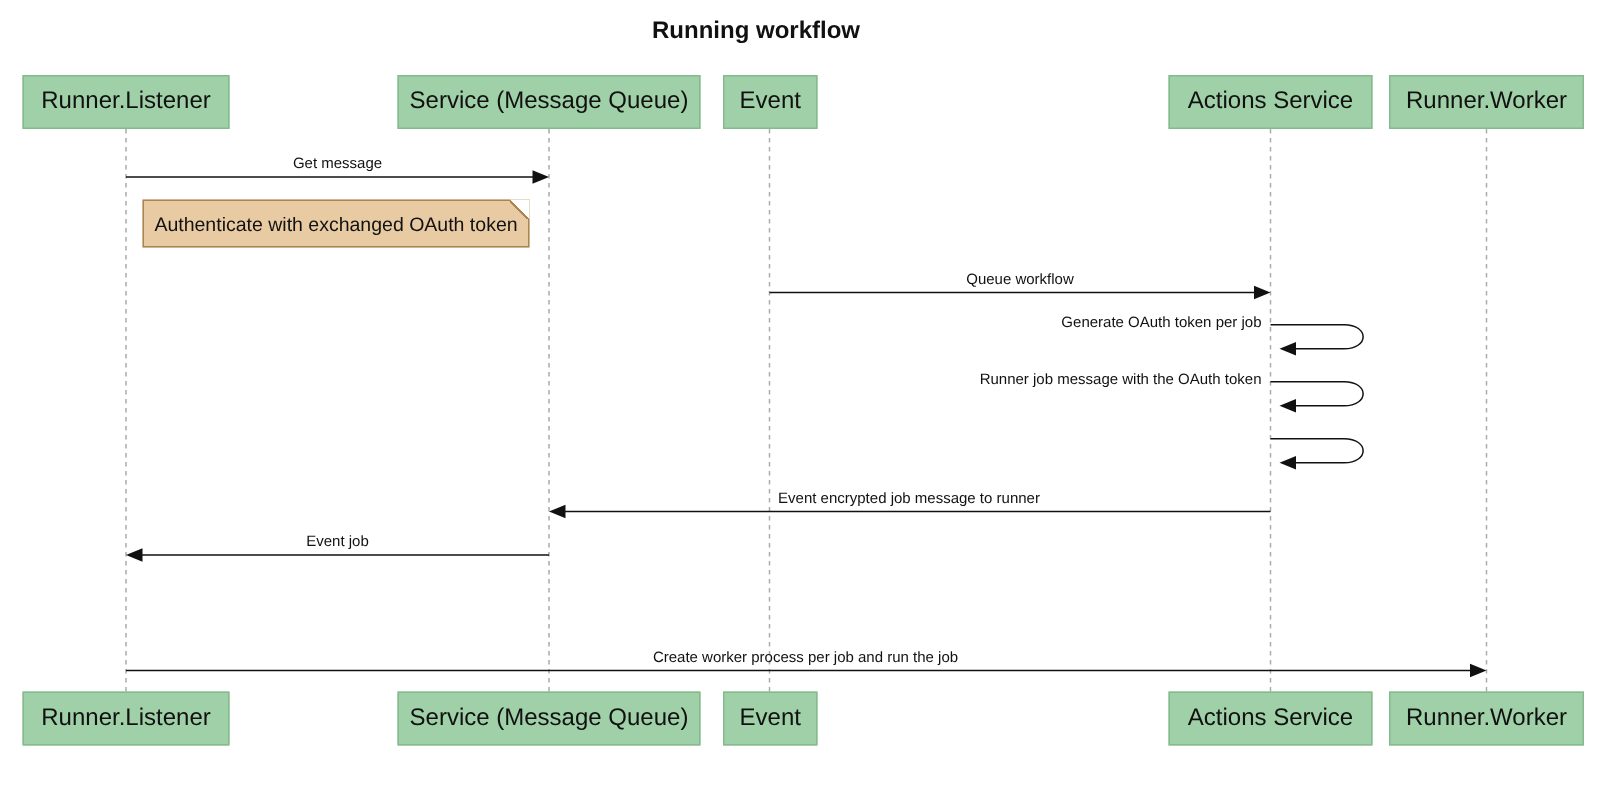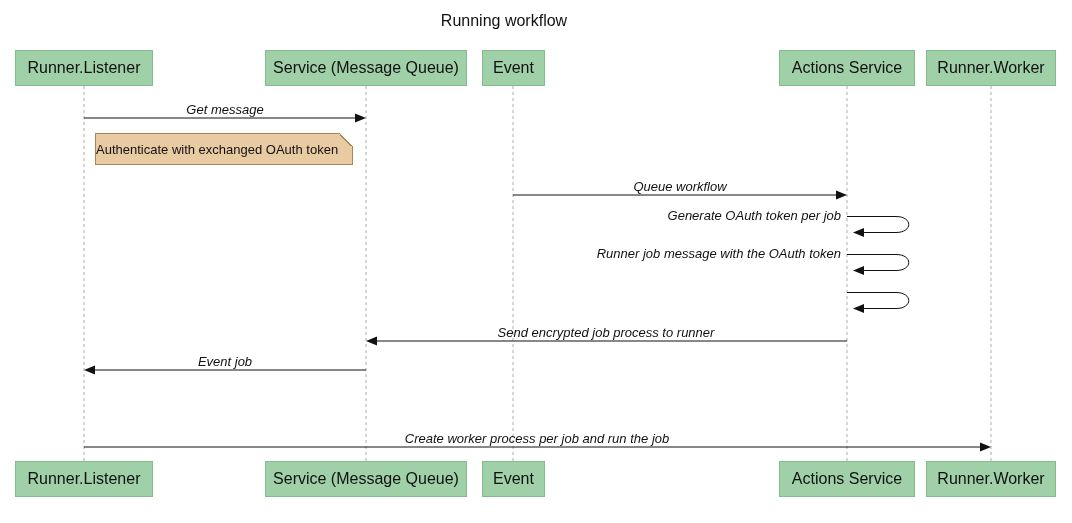--- a/index.html
+++ b/index.html
@@ -23,21 +23,21 @@
     color: var(--text);
     overflow: hidden;
   }
   .title {
     position: absolute;
     top: 12px;
     left: 0;
     width: 1008px;
     text-align: center;
     font-size: 16px;
-    font-weight: normal;
+    font-weight: bold;
     color: var(--text);
   }
   svg.layer {
     position: absolute;
     top: 0; left: 0;
     width: 1072px; height: 523px;
   }
   .lifeline { stroke: var(--lifeline); stroke-width: 1; stroke-dasharray: 3,3; }
   .msg-line { stroke: var(--line); stroke-width: 1; }
   .self-loop { stroke: var(--line); stroke-width: 1; fill: none; }
@@ -54,33 +54,33 @@
     font-size: 16px;
     color: var(--text);
     white-space: nowrap;
   }
   .actor.top { top: 50px; }
   .actor.bottom { top: 461px; }
   .msg-label {
     position: absolute;
     height: 15px;
     line-height: 14px;
-    font-size: 13px;
+    font-size: 10px;
     color: var(--text);
     text-align: center;
     white-space: nowrap;
-    font-style: italic;
   }
   .msg-label.right-align { text-align: right; }
   .note {
     position: absolute;
     background: var(--note-fill);
     border: 1px solid var(--note-border);
     display: flex;
     align-items: center;
+    justify-content: center;
     font-size: 13px;
     color: var(--text);
     white-space: nowrap;
   }
   .note-fold {
     position: absolute;
     top: -1px;
     right: -1px;
     width: 13px;
     height: 13px;
@@ -139,21 +139,21 @@
   <div class="actor bottom" style="left:15px;width:138px;">Runner.Listener</div>
   <div class="actor bottom" style="left:265px;width:202px;">Service (Message Queue)</div>
   <div class="actor bottom" style="left:482px;width:63px;">Event</div>
   <div class="actor bottom" style="left:779px;width:136px;">Actions Service</div>
   <div class="actor bottom" style="left:926px;width:130px;">Runner.Worker</div>
 
   <div class="msg-label" style="left:125px;top:103px;width:200px;">Get message</div>
   <div class="msg-label" style="left:580px;top:180px;width:200px;">Queue workflow</div>
   <div class="msg-label right-align" style="right:231px;top:209px;width:400px;">Generate OAuth token per job</div>
   <div class="msg-label right-align" style="right:231px;top:247px;width:400px;">Runner job message with the OAuth token</div>
-  <div class="msg-label" style="left:456px;top:326px;width:300px;">Send encrypted job process to runner</div>
+  <div class="msg-label" style="left:456px;top:326px;width:300px;">Event encrypted job message to runner</div>
   <div class="msg-label" style="left:125px;top:355px;width:200px;">Event job</div>
   <div class="msg-label" style="left:387px;top:432px;width:300px;">Create worker process per job and run the job</div>
 
   <div class="note" style="left:95px;top:133px;width:258px;height:32px;">
     <span>Authenticate with exchanged OAuth token</span>
     <span class="note-fold"></span>
   </div>
 
 </div>
 

